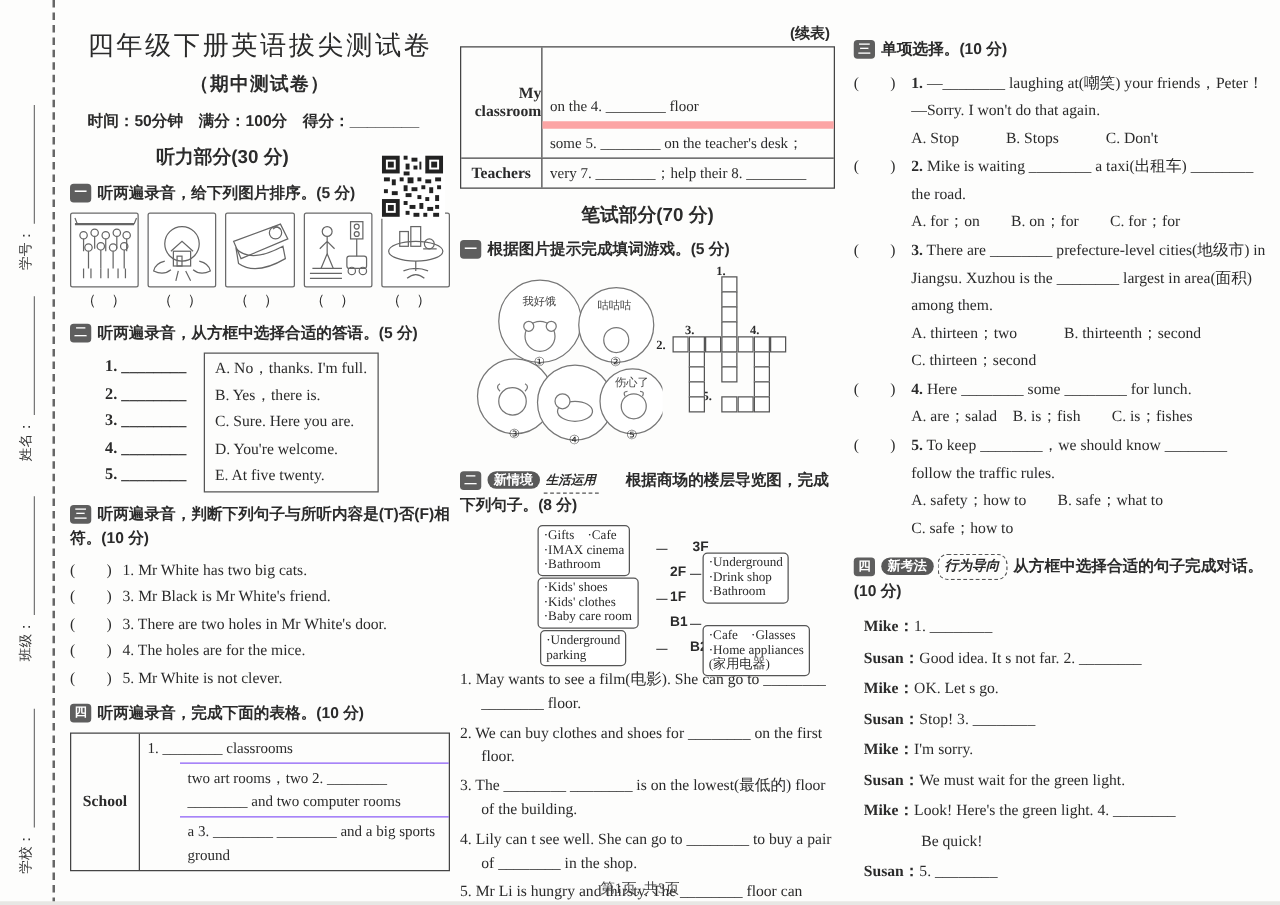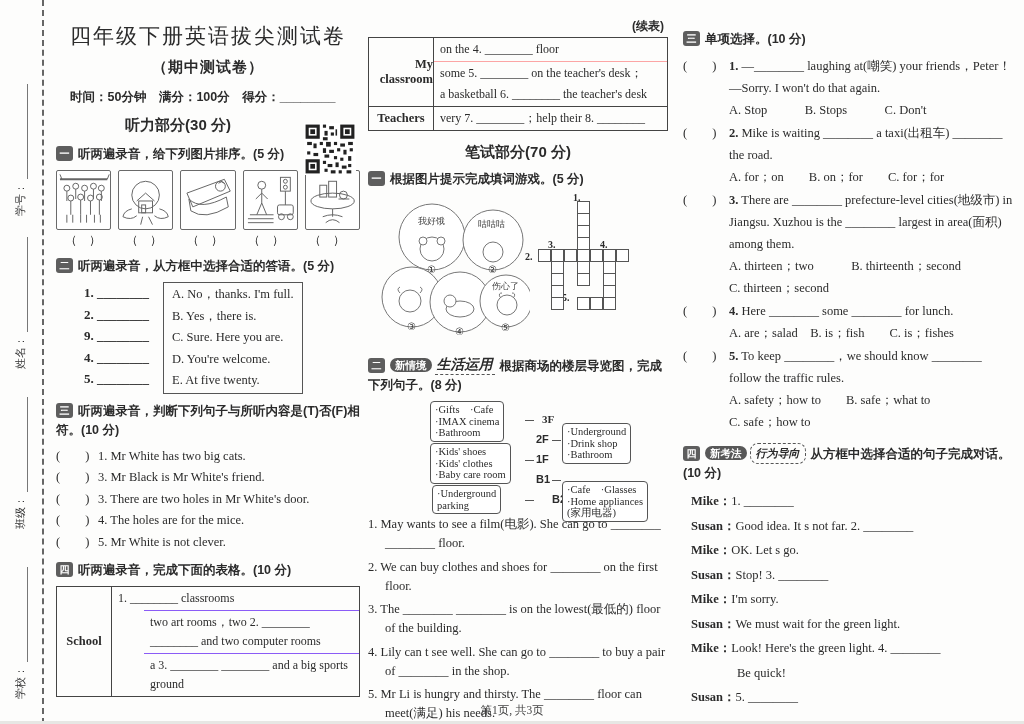--- a/index.html
+++ b/index.html
@@ -26,22 +26,22 @@
   .part-title{font-size:15px;font-weight:bold;text-align:center;margin:10px 60px 10px 0;}
   .qr{position:absolute;right:4px;top:106px;}
   
   .sec-h{font-size:12.5px;font-weight:bold;margin:8px 0 6px;line-height:19px;}
   .sec-h .nb{display:inline-block;width:17px;height:15px;background:#5e5e5e;color:#fff;border-radius:3px;
              font-size:10px;line-height:15px;text-align:center;margin-right:5px;vertical-align:1px;
              font-family:"Liberation Sans",sans-serif;font-weight:bold;}
   .nowrap{white-space:nowrap;}
   .tag-dark{display:inline-block;background:#585858;color:#fff;border-radius:8px;padding:0 5px;
             font-size:10.5px;line-height:14px;vertical-align:1px;margin-right:3px;}
-  .tag-dash{display:inline-block;border-bottom:1px dashed #555;font-style:italic;font-size:14px;
-            padding:0 2px;vertical-align:1px;margin-right:5px;}
+  .tag-dash{display:inline-block;border-bottom:1px dashed #555;font-style:italic;font-size:10px;
+            padding:0 2px;vertical-align:1px;margin-right:22px;}
   .tag-dashbox{display:inline-block;border:1px dashed #555;border-radius:8px;font-style:italic;
             font-size:11px;padding:0 5px;vertical-align:1px;margin-right:5px;}
   
   .pics{display:flex;gap:7px;margin:2px 0 0;}
   .pic{width:54px;height:58px;border:1.5px solid #6a6a6a;border-radius:2px;background:#fff;}
   .brackets{display:flex;gap:7px;margin:2px 0 6px;}
   .brackets span{width:54px;text-align:center;font-size:12px;}
   
   .ans-wrap{display:flex;margin:2px 0 4px 28px;}
   .ans-blanks div{font-size:13px;font-weight:bold;line-height:21.5px;}
@@ -242,21 +242,21 @@
     <span>（　）</span>
   </div>
 
   <div class="sec-h cn nowrap">
     <span class="nb">二</span><span>听两遍录音，从方框中选择合适的答语。(5 分)</span>
   </div>
   <div class="ans-wrap">
     <div class="ans-blanks">
       <div>1. ________</div>
       <div>2. ________</div>
-      <div>9. ________</div>
+      <div>3. ________</div>
       <div>4. ________</div>
       <div>5. ________</div>
     </div>
     <div class="ans-box">
       <div>A. No，thanks. I'm full.</div>
       <div>B. Yes，there is.</div>
       <div>C. Sure. Here you are.</div>
       <div>D. You're welcome.</div>
       <div>E. At five twenty.</div>
     </div>
@@ -301,23 +301,22 @@
   </div>
 </div>
 
 <div class="col mid-col">
   <div class="cont-lab cn">(续表)</div>
   <div class="ctbl">
     <div style="flex:1;">
       <div class="band">
         <div class="hd">My classroom</div>
         <div class="bd">
-          <div class="r" style="border-bottom:1px solid #fca5a5;">on the 4. ________ floor</div>
+          <div class="r" style="border-bottom:6px solid #fca5a5;margin-top:36px;">on the 4. ________ floor</div>
           <div class="r">some 5. ________ on the teacher's desk；</div>
-          <div class="r" style="padding-top:0;">a basketball 6. ________ the teacher's desk</div>
         </div>
       </div>
       <div class="band">
         <div class="hd">Teachers</div>
         <div class="bd">
             <div class="r">very 7. ________；help their 8. ________</div>
           </div>
       </div>
     </div>
   </div>
@@ -410,21 +409,21 @@
     </div>
     <div class="fbox" style="left:0;top:42px;">
       <div>·Kids' shoes</div>
       <div>·Kids' clothes</div>
       <div>·Baby care room</div>
     </div>
     <div class="fbox" style="left:2px;top:84px;">
       <div>·Underground</div>
       <div>  parking</div>
     </div>
-    <div class="flab" style="left:112px;top:12px;font-family:Liberation Serif, serif;">3F</div>
+    <div class="flab" style="left:124px;top:12px;">3F</div>
     <div class="flab" style="left:106px;top:32px;">2F</div>
     <div class="flab" style="left:106px;top:52px;">1F</div>
     <div class="flab" style="left:106px;top:72px;">B1</div>
     <div class="flab" style="left:122px;top:92px;">B2</div>
     <div class="conn" style="left:95px;top:19px;"></div>
     <div class="conn" style="left:95px;top:59px;"></div>
     <div class="conn" style="left:95px;top:99px;"></div>
     <div class="conn" style="left:122px;top:39px;"></div>
     <div class="conn" style="left:122px;top:79px;"></div>
     <div class="fbox" style="left:132px;top:22px;">

